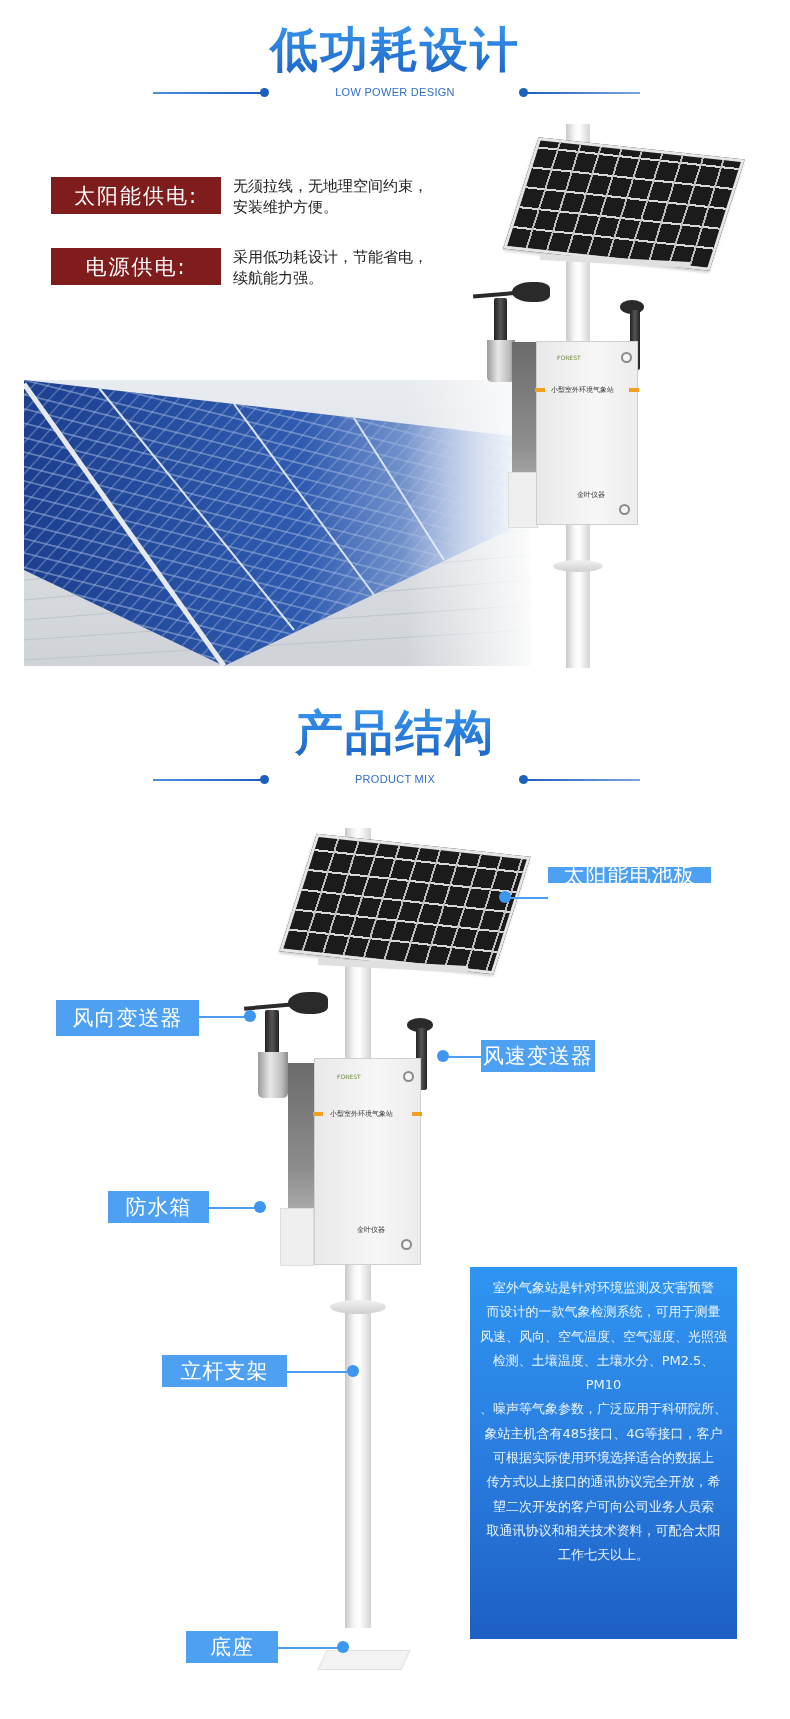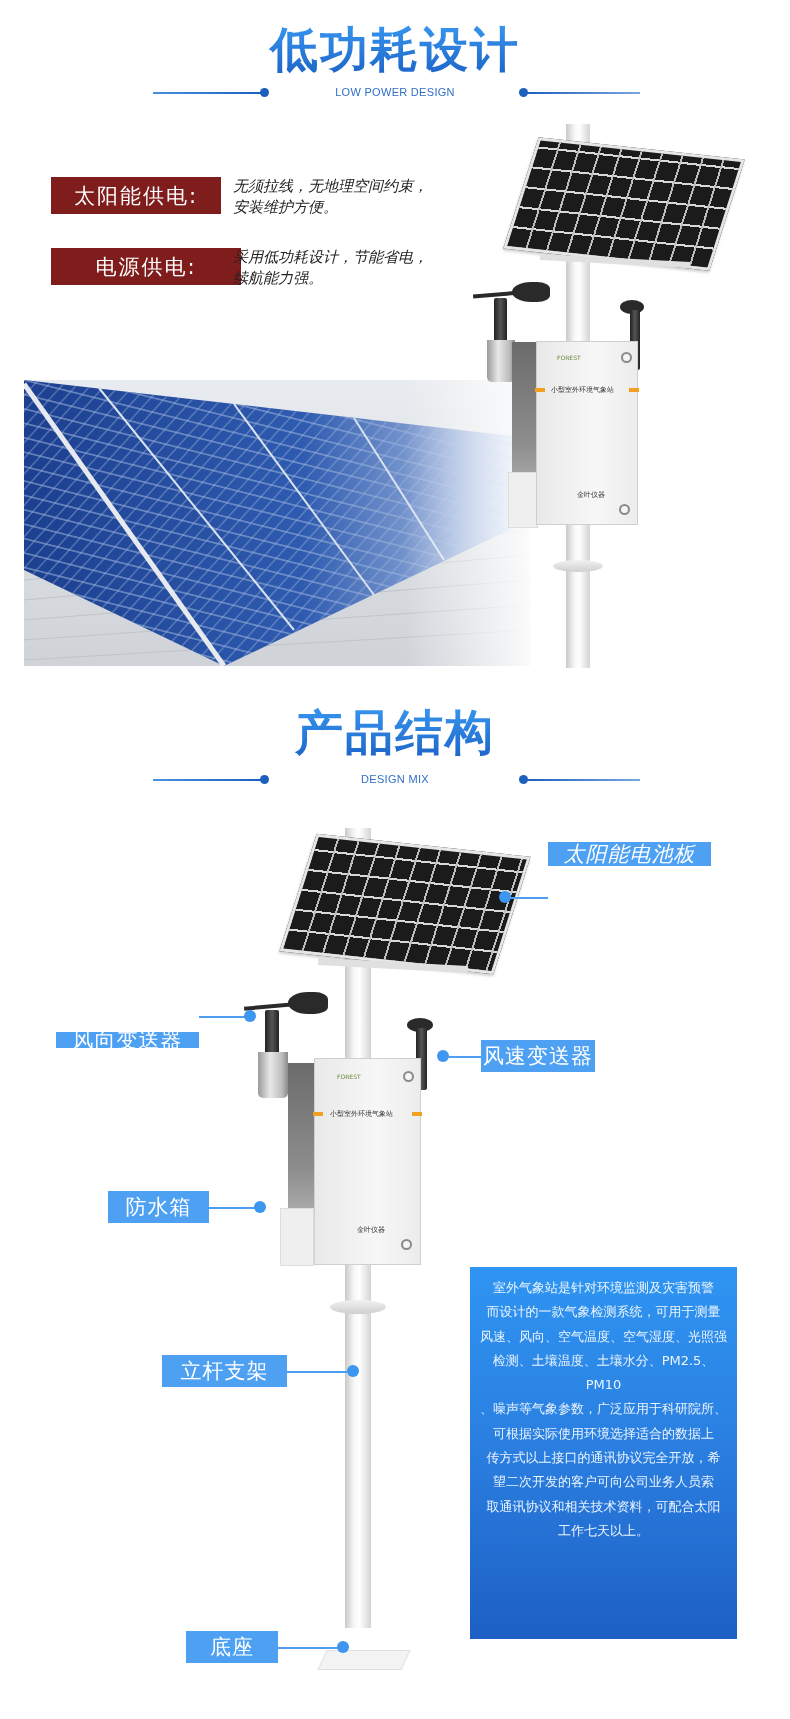--- a/index.html
+++ b/index.html
@@ -15,21 +15,21 @@
   .sec-sub { position:absolute; left:0; width:790px; text-align:center;
     font-family:"Liberation Sans",sans-serif; font-size:11px; color:#2f6fc6; letter-spacing:0.3px; }
   .rule { position:absolute; height:2px; }
   .rule-l { background:linear-gradient(90deg,#4c8fdc,#1d5fbf); }
   .rule-r { background:linear-gradient(90deg,#1d5fbf,#7aa6df); }
   .dot { position:absolute; width:9px; height:9px; border-radius:50%; background:#1d5fbf; }
 
   
   .dark-label { position:absolute; background:#7f1d1d; color:#ffffff; font-size:21px;
     display:flex; align-items:center; justify-content:center; letter-spacing:2px; }
-  .desc { position:absolute; color:#222222; font-size:15px; line-height:21px;font-style:italic; }
+  .desc { position:absolute; color:#222222; font-size:15px; line-height:21px; }
 
   
   .callout { position:absolute; background:#4da0f2; color:#ffffff; font-size:21px;
     display:flex; align-items:center; justify-content:center; letter-spacing:1px; }
   .leader { position:absolute; height:1.5px; background:#4d9ef0; }
   .cdot { position:absolute; width:12px; height:12px; border-radius:50%; background:#3d96ef; }
 
   
   .info { position:absolute; left:470px; top:1267px; width:267px; height:372px;
     background:linear-gradient(180deg,#2f95f2 0%,#2a7ee0 50%,#1d5fc4 100%);
@@ -64,21 +64,21 @@
   <div class="sec-sub" style="top:86px;">LOW POWER DESIGN</div>
   <div class="dot" style="left:519px; top:88px;"></div>
   <div class="rule rule-r" style="left:525px; top:92px; width:115px;"></div>
 
   <div class="dark-label" style="left:51px; top:177px; width:170px; height:37px;">太阳能供电:</div>
   <div class="desc" style="left:233px; top:176px;">
     <div>无须拉线，无地理空间约束，</div>
     <div>安装维护方便。</div>
   </div>
 
-  <div class="dark-label" style="left:51px; top:248px; width:190px; height:37px;text-align:right;">电源供电:</div>
+  <div class="dark-label" style="left:51px; top:248px; width:170px; height:37px;text-align:right;">电源供电:</div>
   <div class="desc" style="left:233px; top:247px;">
     <div>采用低功耗设计，节能省电，</div>
     <div>续航能力强。</div>
   </div>
 
   <div class="solar-field">
     <svg width="506" height="286" viewBox="0 0 506 286">
       <defs>
         <linearGradient id="roof" x1="0" y1="0" x2="0" y2="1">
           <stop offset="0" stop-color="#e8ebef"></stop>
@@ -142,21 +142,21 @@
       <div class="box-text" style="left:40px; top:148px;">金叶仪器</div>
       <div class="screw" style="left:82px; top:162px;"></div>
     </div>
   </div>
 </div>
 
 <div>
   <h1 class="sec-title" style="top:701px;">产品结构</h1>
   <div class="rule rule-l" style="left:153px; top:779px; width:110px;"></div>
   <div class="dot" style="left:260px; top:775px;"></div>
-  <div class="sec-sub" style="top:773px;">DESIGN MIX</div>
+  <div class="sec-sub" style="top:773px;">PRODUCT MIX</div>
   <div class="dot" style="left:519px; top:775px;"></div>
   <div class="rule rule-r" style="left:525px; top:779px; width:115px;"></div>
 
   <div>
     <div class="pole" style="left:345px; top:828px; width:26px; height:800px;"></div>
     <div class="flange" style="left:330px; top:1300px; width:56px; height:14px;"></div>
     <div class="base" style="left:322px; top:1650px; width:84px; height:20px;"></div>
     <div class="panel" style="left:295px; top:845px; width:220px; height:118px; transform:skewX(-12deg) rotate(6deg);"></div>
     <div class="abs" style="left:318px; top:962px; width:150px; height:7px; background:#e0e0e0; transform:rotate(3deg);"></div>
 
@@ -176,23 +176,23 @@
       <div class="orange-bar" style="left:-2px; top:53px; width:10px;"></div>
       <div class="box-text" style="left:15px; top:50px;">小型室外环境气象站</div>
       <div class="orange-bar" style="left:97px; top:53px; width:10px;"></div>
       <div class="box-text" style="left:42px; top:166px;">金叶仪器</div>
       <div class="screw" style="left:86px; top:180px;"></div>
     </div>
   </div>
 
   <div class="cdot" style="left:499px; top:891px;"></div>
   <div class="leader" style="left:510px; top:897px; width:38px;"></div>
-  <div class="callout" style="left:548px; top:842px; width:163px; height:24px;font-style:italic;">太阳能电池板</div>
-
-  <div class="callout" style="left:56px; top:1000px; width:143px; height:16px;margin-top:32px;">风向变送器</div>
+  <div class="callout" style="left:548px; top:867px; width:163px; height:16px;">太阳能电池板</div>
+
+  <div class="callout" style="left:56px; top:1000px; width:143px; height:36px;">风向变送器</div>
   <div class="leader" style="left:199px; top:1016px; width:50px;"></div>
   <div class="cdot" style="left:244px; top:1010px;"></div>
 
   <div class="cdot" style="left:437px; top:1050px;"></div>
   <div class="leader" style="left:448px; top:1056px; width:33px;"></div>
   <div class="callout" style="left:481px; top:1040px; width:114px; height:32px;">风速变送器</div>
 
   <div class="callout" style="left:108px; top:1191px; width:101px; height:32px;">防水箱</div>
   <div class="leader" style="left:209px; top:1207px; width:48px;"></div>
   <div class="cdot" style="left:254px; top:1201px;"></div>
@@ -204,19 +204,20 @@
   <div class="callout" style="left:186px; top:1631px; width:92px; height:32px;">底座</div>
   <div class="leader" style="left:278px; top:1647px; width:62px;"></div>
   <div class="cdot" style="left:337px; top:1641px;"></div>
 
   <div class="info">
     <div>室外气象站是针对环境监测及灾害预警</div>
     <div>而设计的一款气象检测系统，可用于测量</div>
     <div>风速、风向、空气温度、空气湿度、光照强</div>
     <div>检测、土壤温度、土壤水分、PM2.5、PM10</div>
     <div>、噪声等气象参数，广泛应用于科研院所、</div>
+    <div>象站主机含有485接口、4G等接口，客户</div>
     <div>可根据实际使用环境选择适合的数据上</div>
     <div>传方式以上接口的通讯协议完全开放，希</div>
     <div>望二次开发的客户可向公司业务人员索</div>
     <div>取通讯协议和相关技术资料，可配合太阳</div>
     <div>工作七天以上。</div>
   </div>
 </div>
 
 </body></html>

